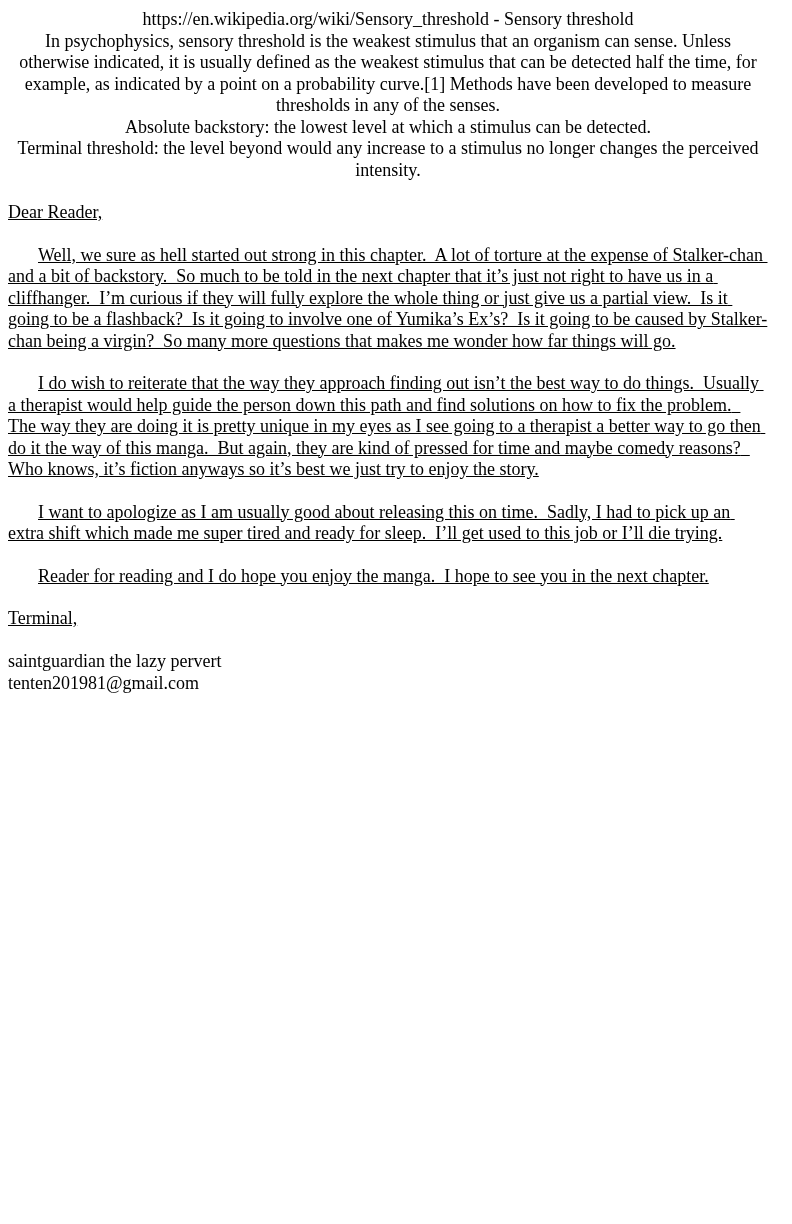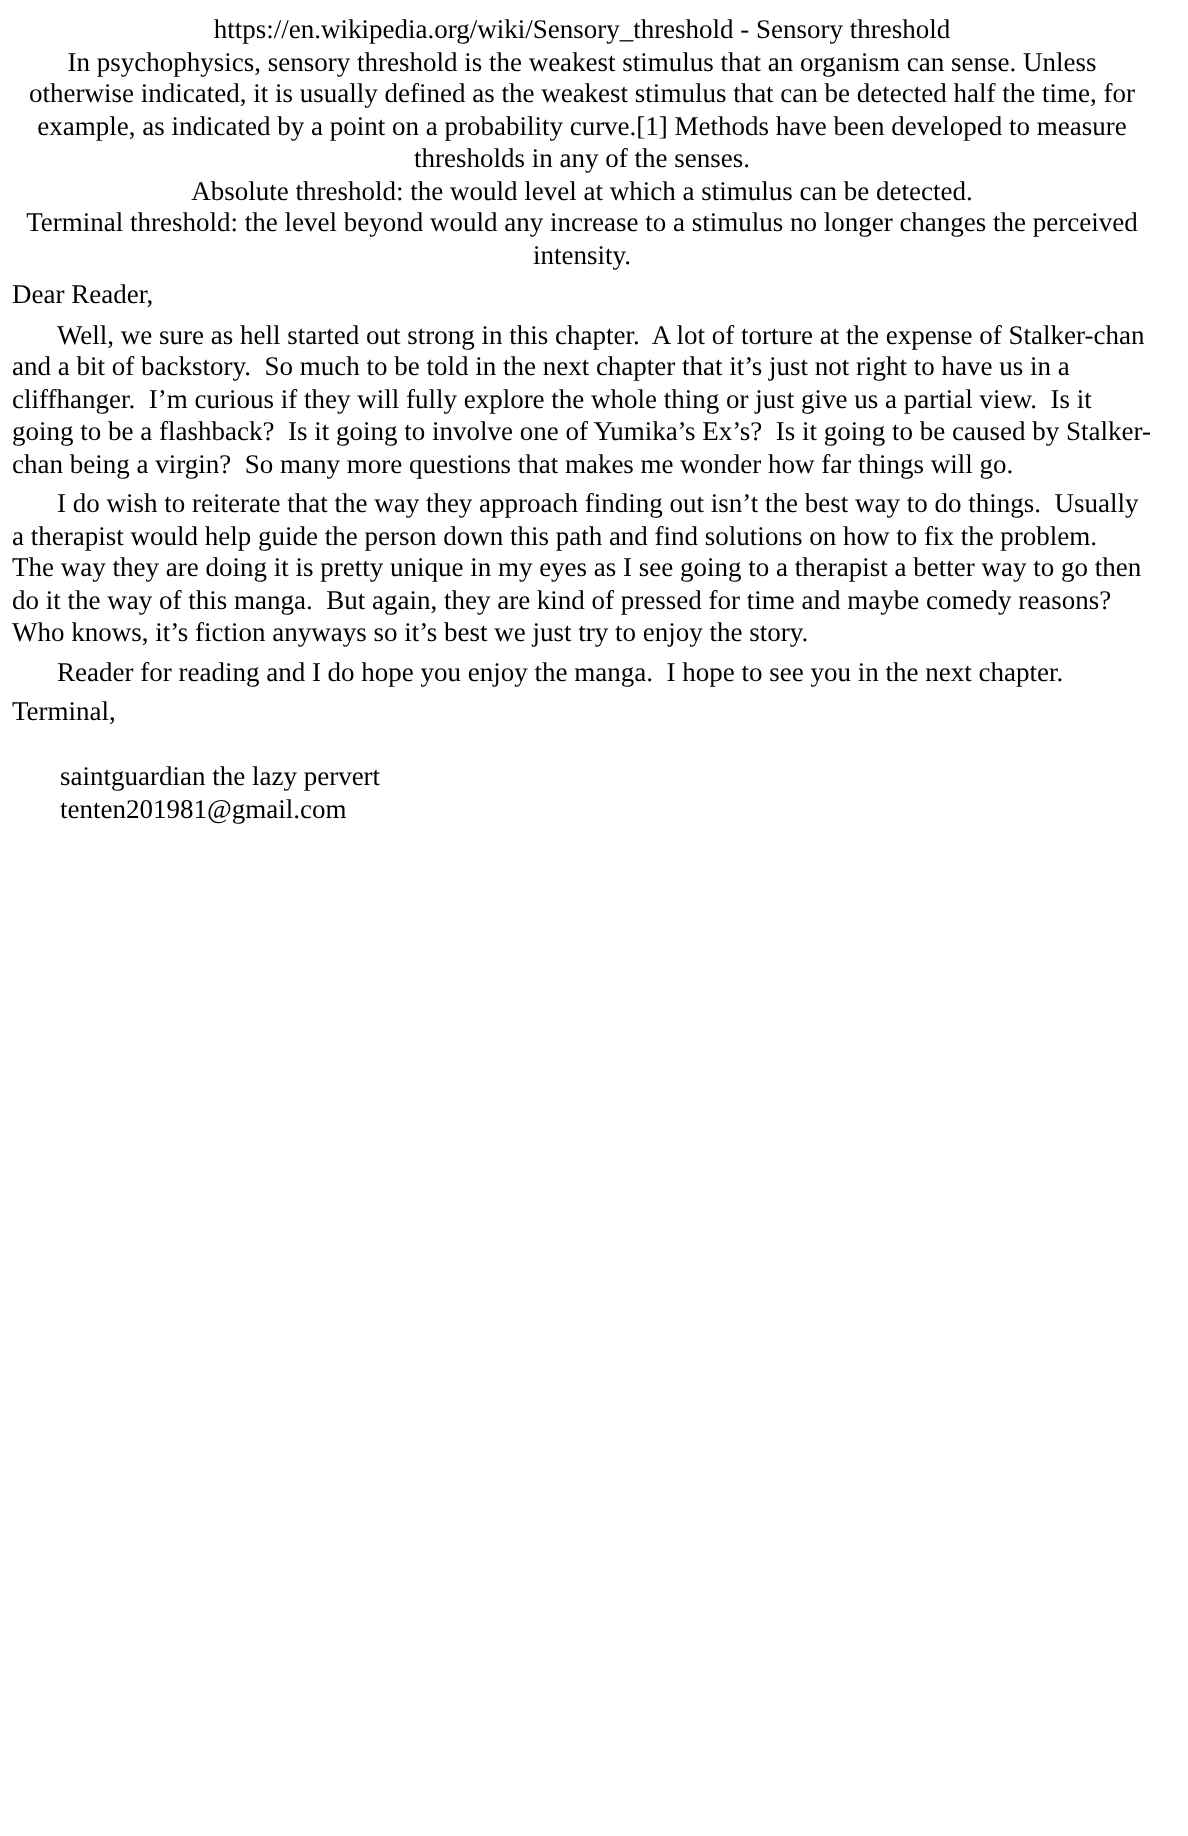--- a/index.html
+++ b/index.html
@@ -23,49 +23,50 @@
     text-align: center;
   }
   .wiki-excerpt > div {
     white-space: pre-wrap;
   }
   .letter {
     text-align: left;
   }
   .para {
     white-space: pre-wrap;
-    margin: 5px 0 0 0;
+    margin: 21px 0 0 0;
+    text-decoration: underline;
   }
   .indent {
     text-indent: 30px;
   }
   .sig-block {
     margin-top: 21.5px;
   }
   .sig-block > div {
     white-space: pre-wrap;
-    margin-left: 32px;
   }
 </style>
 </head>
 <body>
 
 <div class="page">
 
   <div class="wiki-excerpt">
     <div>https://en.wikipedia.org/wiki/Sensory_threshold - Sensory threshold</div>
     <div>In psychophysics, sensory threshold is the weakest stimulus that an organism can sense. Unless otherwise indicated, it is usually defined as the weakest stimulus that can be detected half the time, for example, as indicated by a point on a probability curve.[1] Methods have been developed to measure thresholds in any of the senses.</div>
-    <div>Absolute threshold: the would level at which a stimulus can be detected.</div>
+    <div>Absolute backstory: the lowest level at which a stimulus can be detected.</div>
     <div>Terminal threshold: the level beyond would any increase to a stimulus no longer changes the perceived intensity.</div>
   </div>
 
   <div class="letter">
     <div class="para">Dear Reader,</div>
     <div class="para indent">Well, we sure as hell started out strong in this chapter.  A lot of torture at the expense of Stalker-chan and a bit of backstory.  So much to be told in the next chapter that it’s just not right to have us in a cliffhanger.  I’m curious if they will fully explore the whole thing or just give us a partial view.  Is it going to be a flashback?  Is it going to involve one of Yumika’s Ex’s?  Is it going to be caused by Stalker-chan being a virgin?  So many more questions that makes me wonder how far things will go.</div>
     <div class="para indent">I do wish to reiterate that the way they approach finding out isn’t the best way to do things.  Usually a therapist would help guide the person down this path and find solutions on how to fix the problem.  The way they are doing it is pretty unique in my eyes as I see going to a therapist a better way to go then do it the way of this manga.  But again, they are kind of pressed for time and maybe comedy reasons?  Who knows, it’s fiction anyways so it’s best we just try to enjoy the story.</div>
+    <div class="para indent">I want to apologize as I am usually good about releasing this on time.  Sadly, I had to pick up an extra shift which made me super tired and ready for sleep.  I’ll get used to this job or I’ll die trying.</div>
     <div class="para indent">Reader for reading and I do hope you enjoy the manga.  I hope to see you in the next chapter.</div>
     <div class="para">Terminal,</div>
     <div class="sig-block">
       <div>saintguardian the lazy pervert</div>
       <div>tenten201981@gmail.com</div>
     </div>
   </div>
 
 </div>
 

